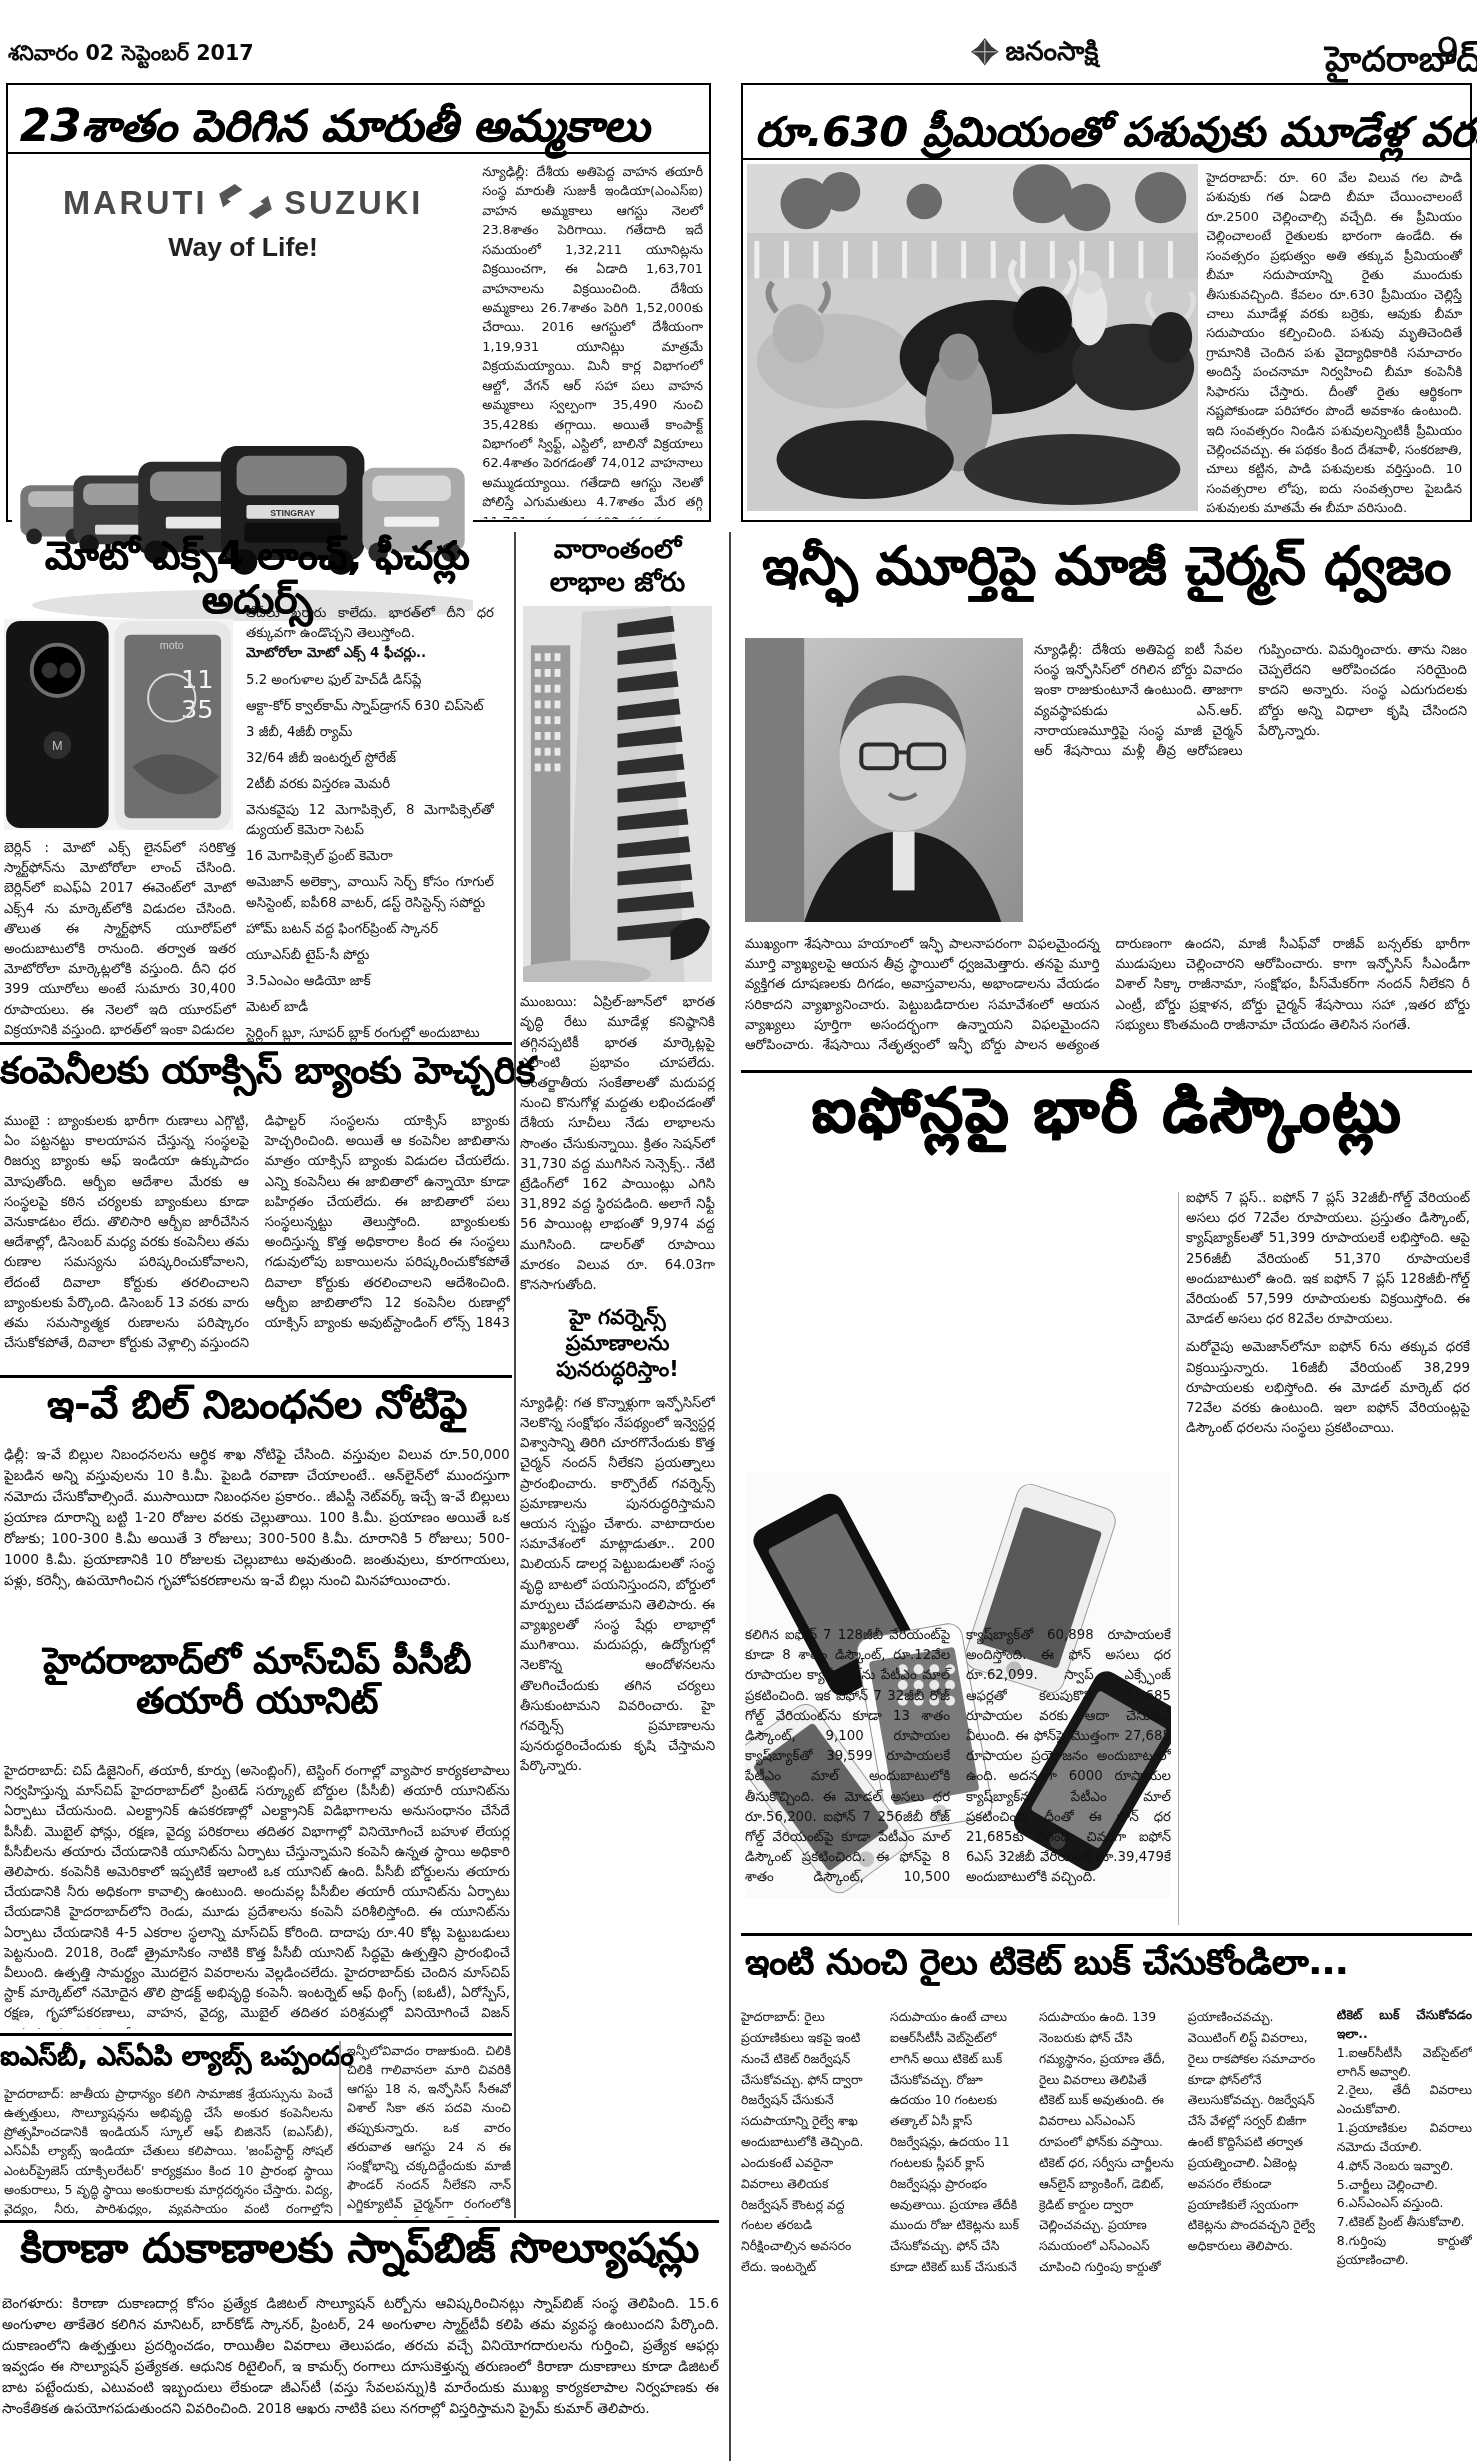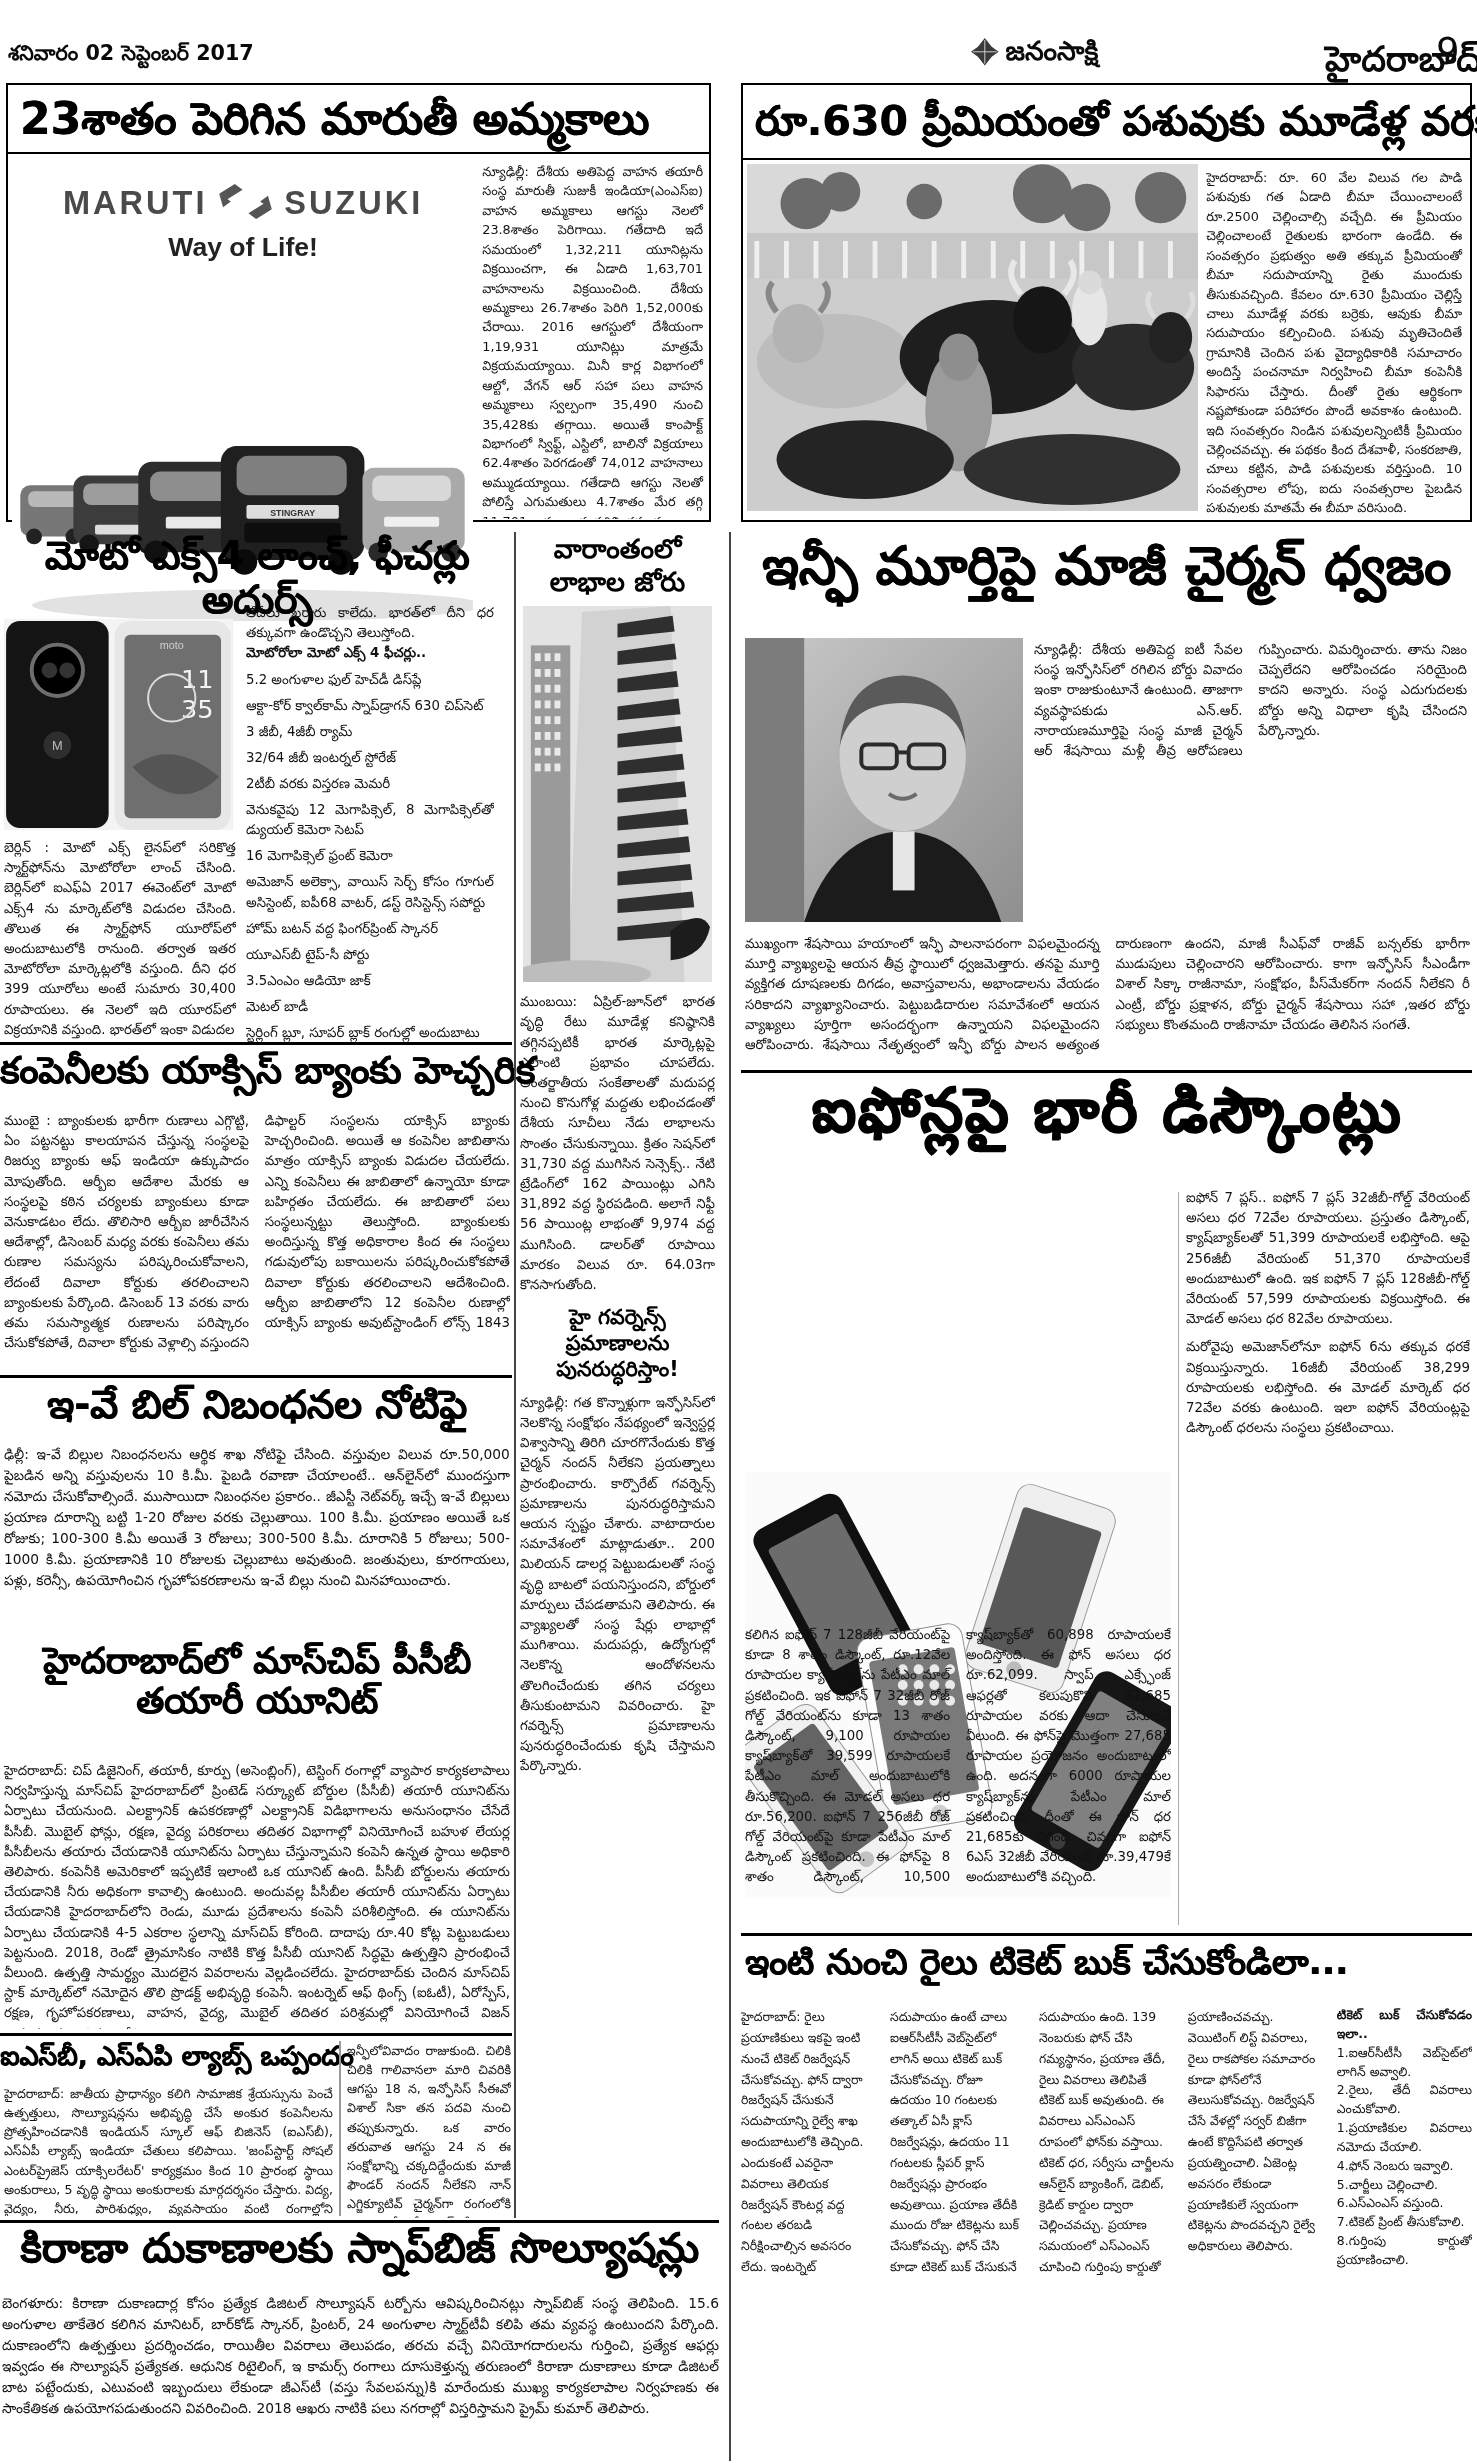--- a/index.html
+++ b/index.html
@@ -4,21 +4,21 @@
 <style>
   html,body{margin:0;padding:0;background:#fff;}
   body{width:1478px;height:2464px;position:relative;font-family:"DejaVu Sans",sans-serif;color:#0a0a0a;overflow:hidden;}
   .abs{position:absolute;}
   .bt{font-size:13.3px;line-height:1.52;text-align:justify;overflow:hidden;color:#111;}
   .hl{font-weight:bold;color:#000;text-shadow:0.6px 0 0 currentColor;line-height:1.12;}
   .ctr{text-align:center;}
   .hrule{position:absolute;background:#000;height:3px;}
   .vrule{position:absolute;background:#444;width:2px;}
   .box{position:absolute;border:2.5px solid #000;background:#fff;box-sizing:border-box;}
-  .hbar{border-bottom:2.5px solid #000;display:flex;align-items:center;padding:2px 11.8px;box-sizing:border-box;}
+  .hbar{border-bottom:2.5px solid #000;display:flex;align-items:flex-end;padding:2px 11.8px;box-sizing:border-box;font-style:italic;}
   .photo{background:#dcdcdc;overflow:hidden;position:relative;}
   .feat{margin:0 0 5.9px 0;}
   p{margin:0 0 7.9px 0;}
   .cols2{column-count:2;column-gap:15.8px;}
   .cols5{column-count:5;column-gap:13.8px;}
   .subhl{font-weight:bold;text-align:center;line-height:1.25;color:#000;}
 </style>
 </head>
 <body>
 

